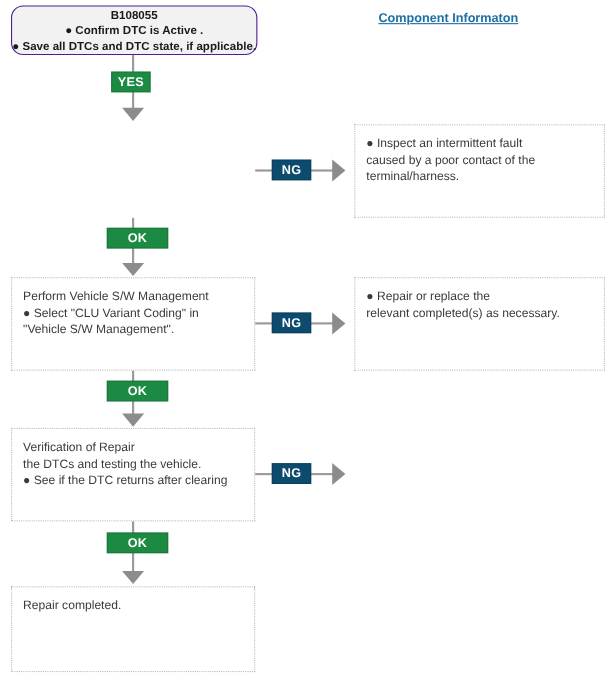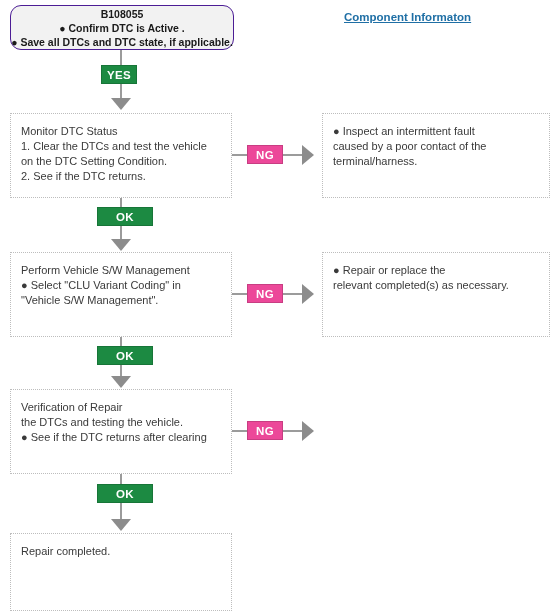--- a/index.html
+++ b/index.html
@@ -164,21 +164,21 @@
     background: #1c8a42;
     width: 56px;
     height: 19px;
     left: 97px;
   }
   .ok1 { top: 207px; }
   .ok2 { top: 346px; }
   .ok3 { top: 484px; }
 
   .badge-ng {
-    background: #ec4899;
+    background: #0c4a6e;
     width: 36px;
     height: 19px;
     left: 247px;
   }
   .ng1 { top: 145px; }
   .ng2 { top: 284px; }
   .ng3 { top: 421px; }
 </style>
 </head>
 <body>
@@ -190,26 +190,20 @@
     <div class="start-line">● Confirm DTC is Active .</div>
     <div class="start-line">● Save all DTCs and DTC state, if applicable.</div>
   </div>
 
   <a class="comp-link">Component Informaton</a>
 
   <div class="vline v1"></div>
   <div class="badge badge-yes">YES</div>
   <div class="arrow-down ad1"></div>
 
-  <div class="box box-left b-monitor">
-    <div class="box-line">Monitor DTC Status</div>
-    <div class="box-line">1. Clear the DTCs and test the vehicle</div>
-    <div class="box-line">on the DTC Setting Condition.</div>
-    <div class="box-line">2. See if the DTC returns.</div>
-  </div>
 
   <div class="hline h1"></div>
   <div class="badge badge-ng ng1">NG</div>
   <div class="arrow-right ar1"></div>
 
   <div class="box box-right b-inspect">
     <div class="box-line">● Inspect an intermittent fault</div>
     <div class="box-line">caused by a poor contact of the</div>
     <div class="box-line">terminal/harness.</div>
   </div>

